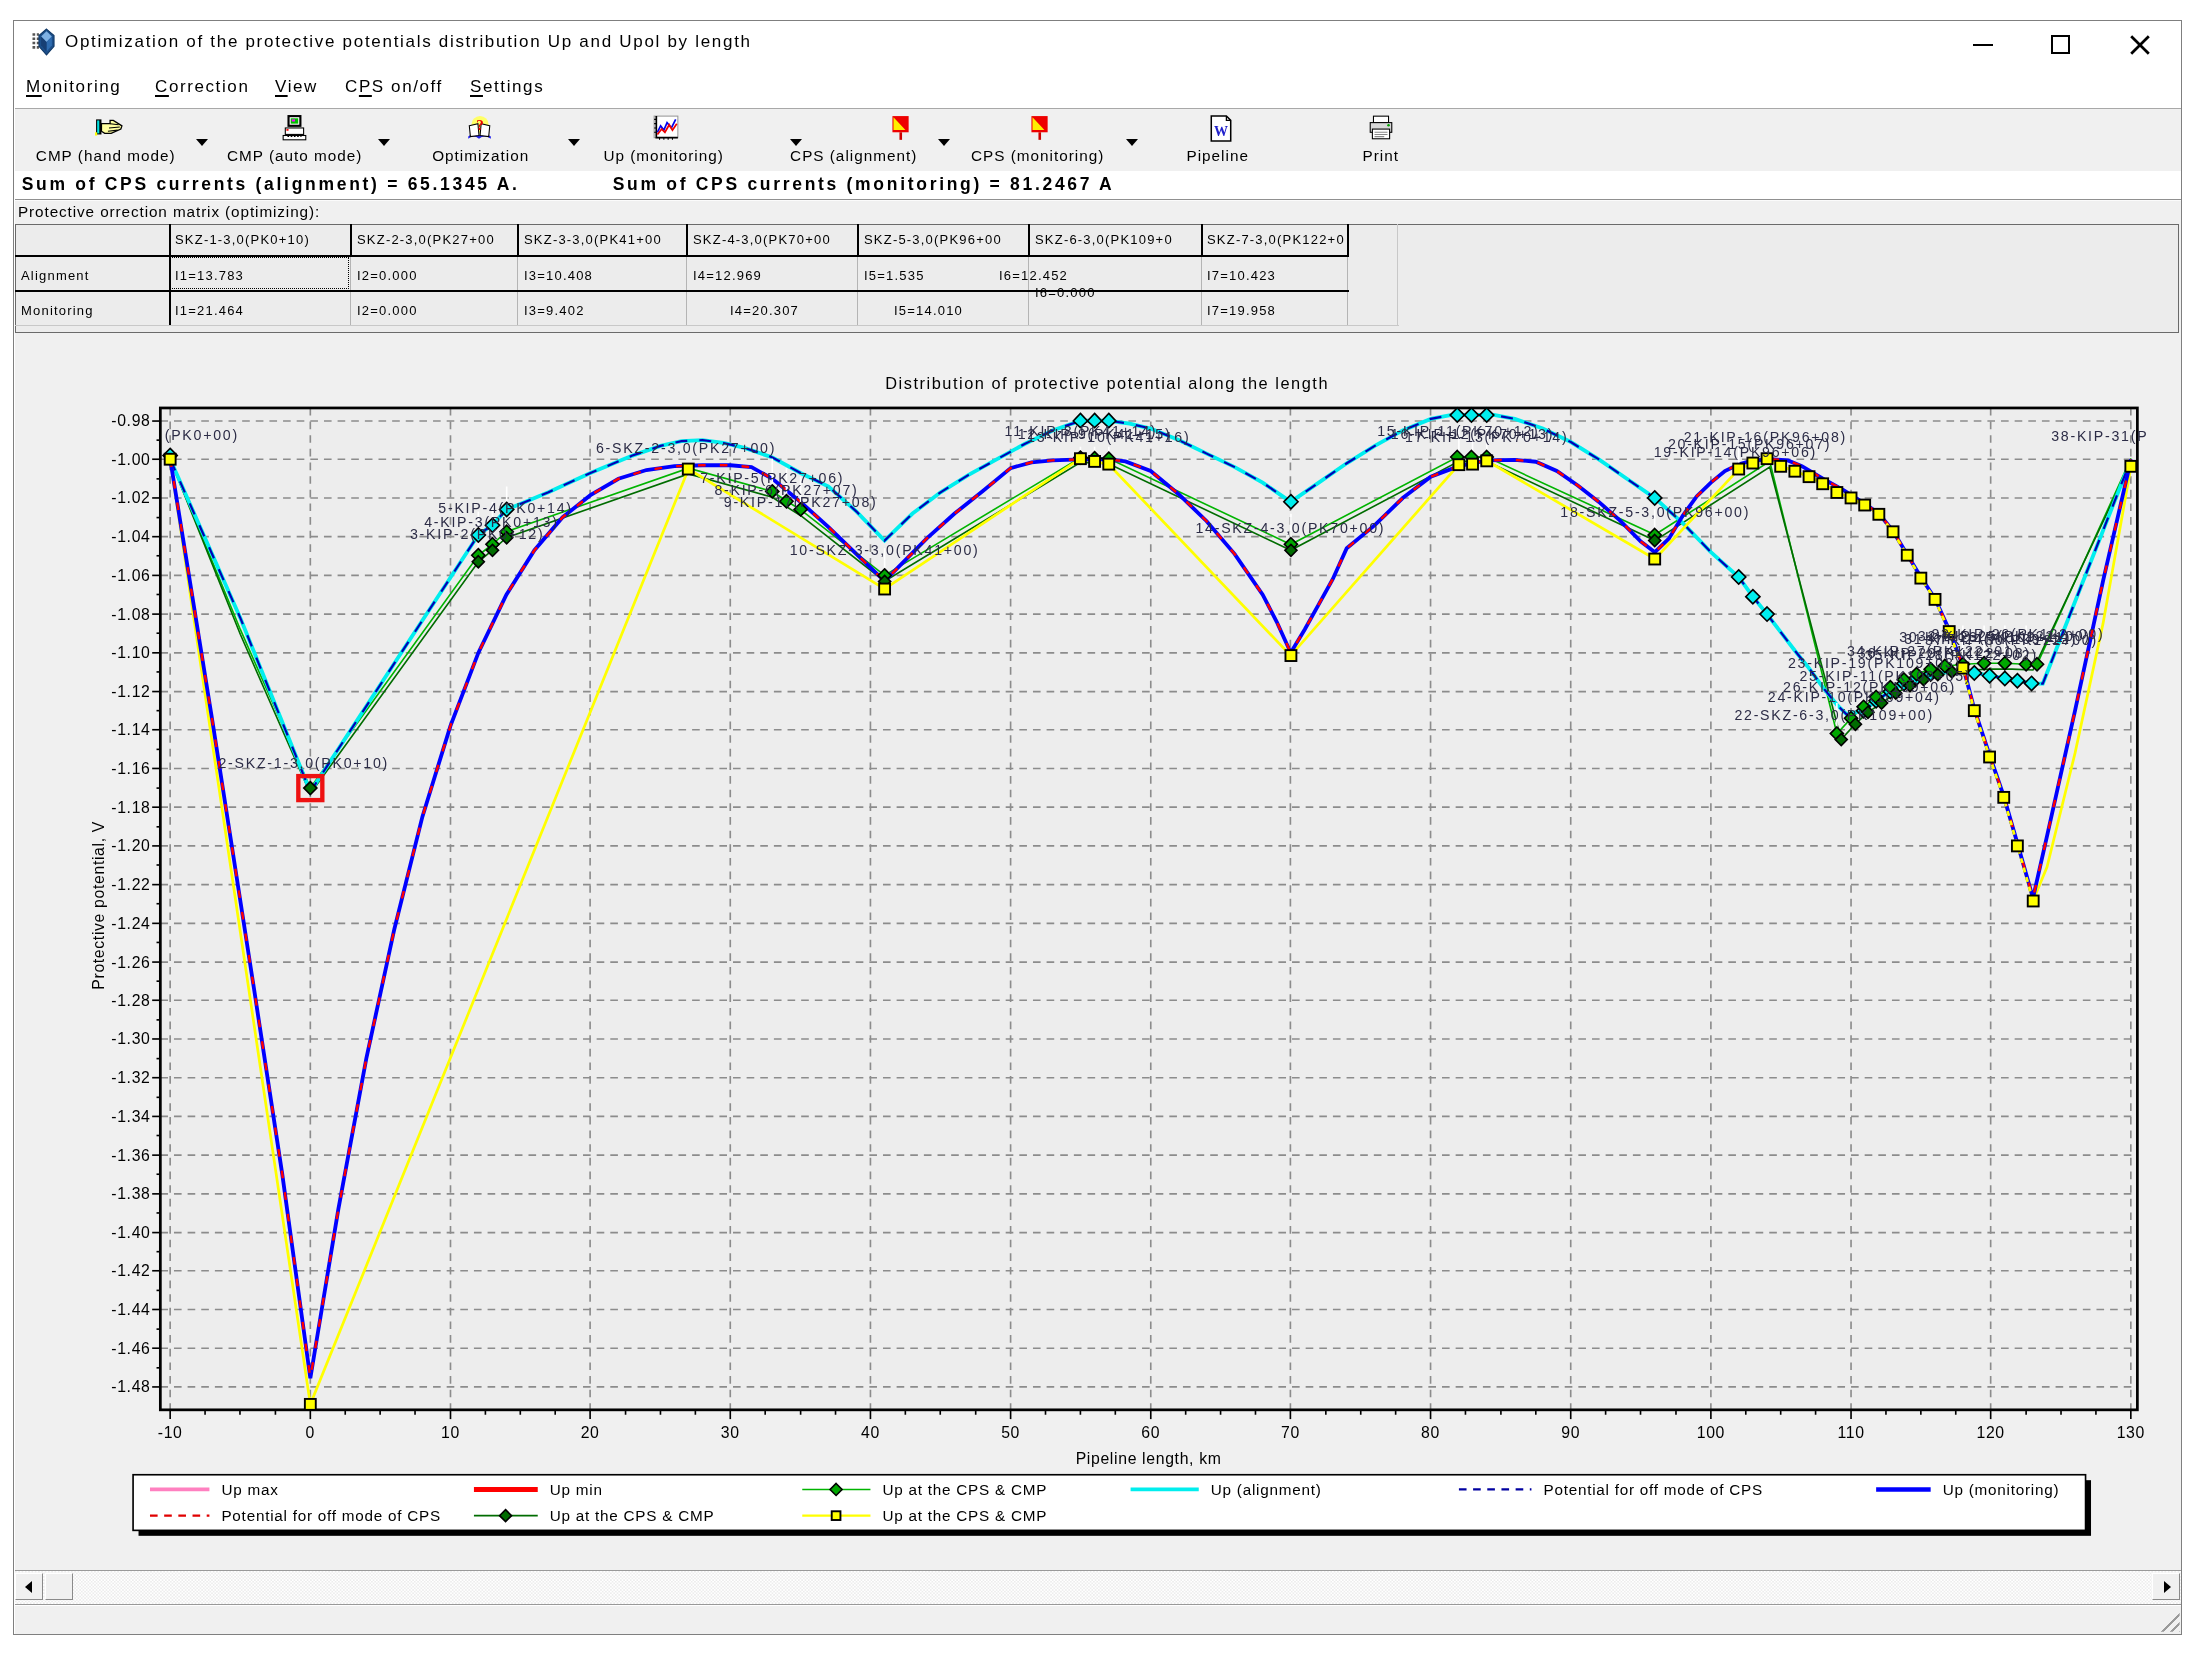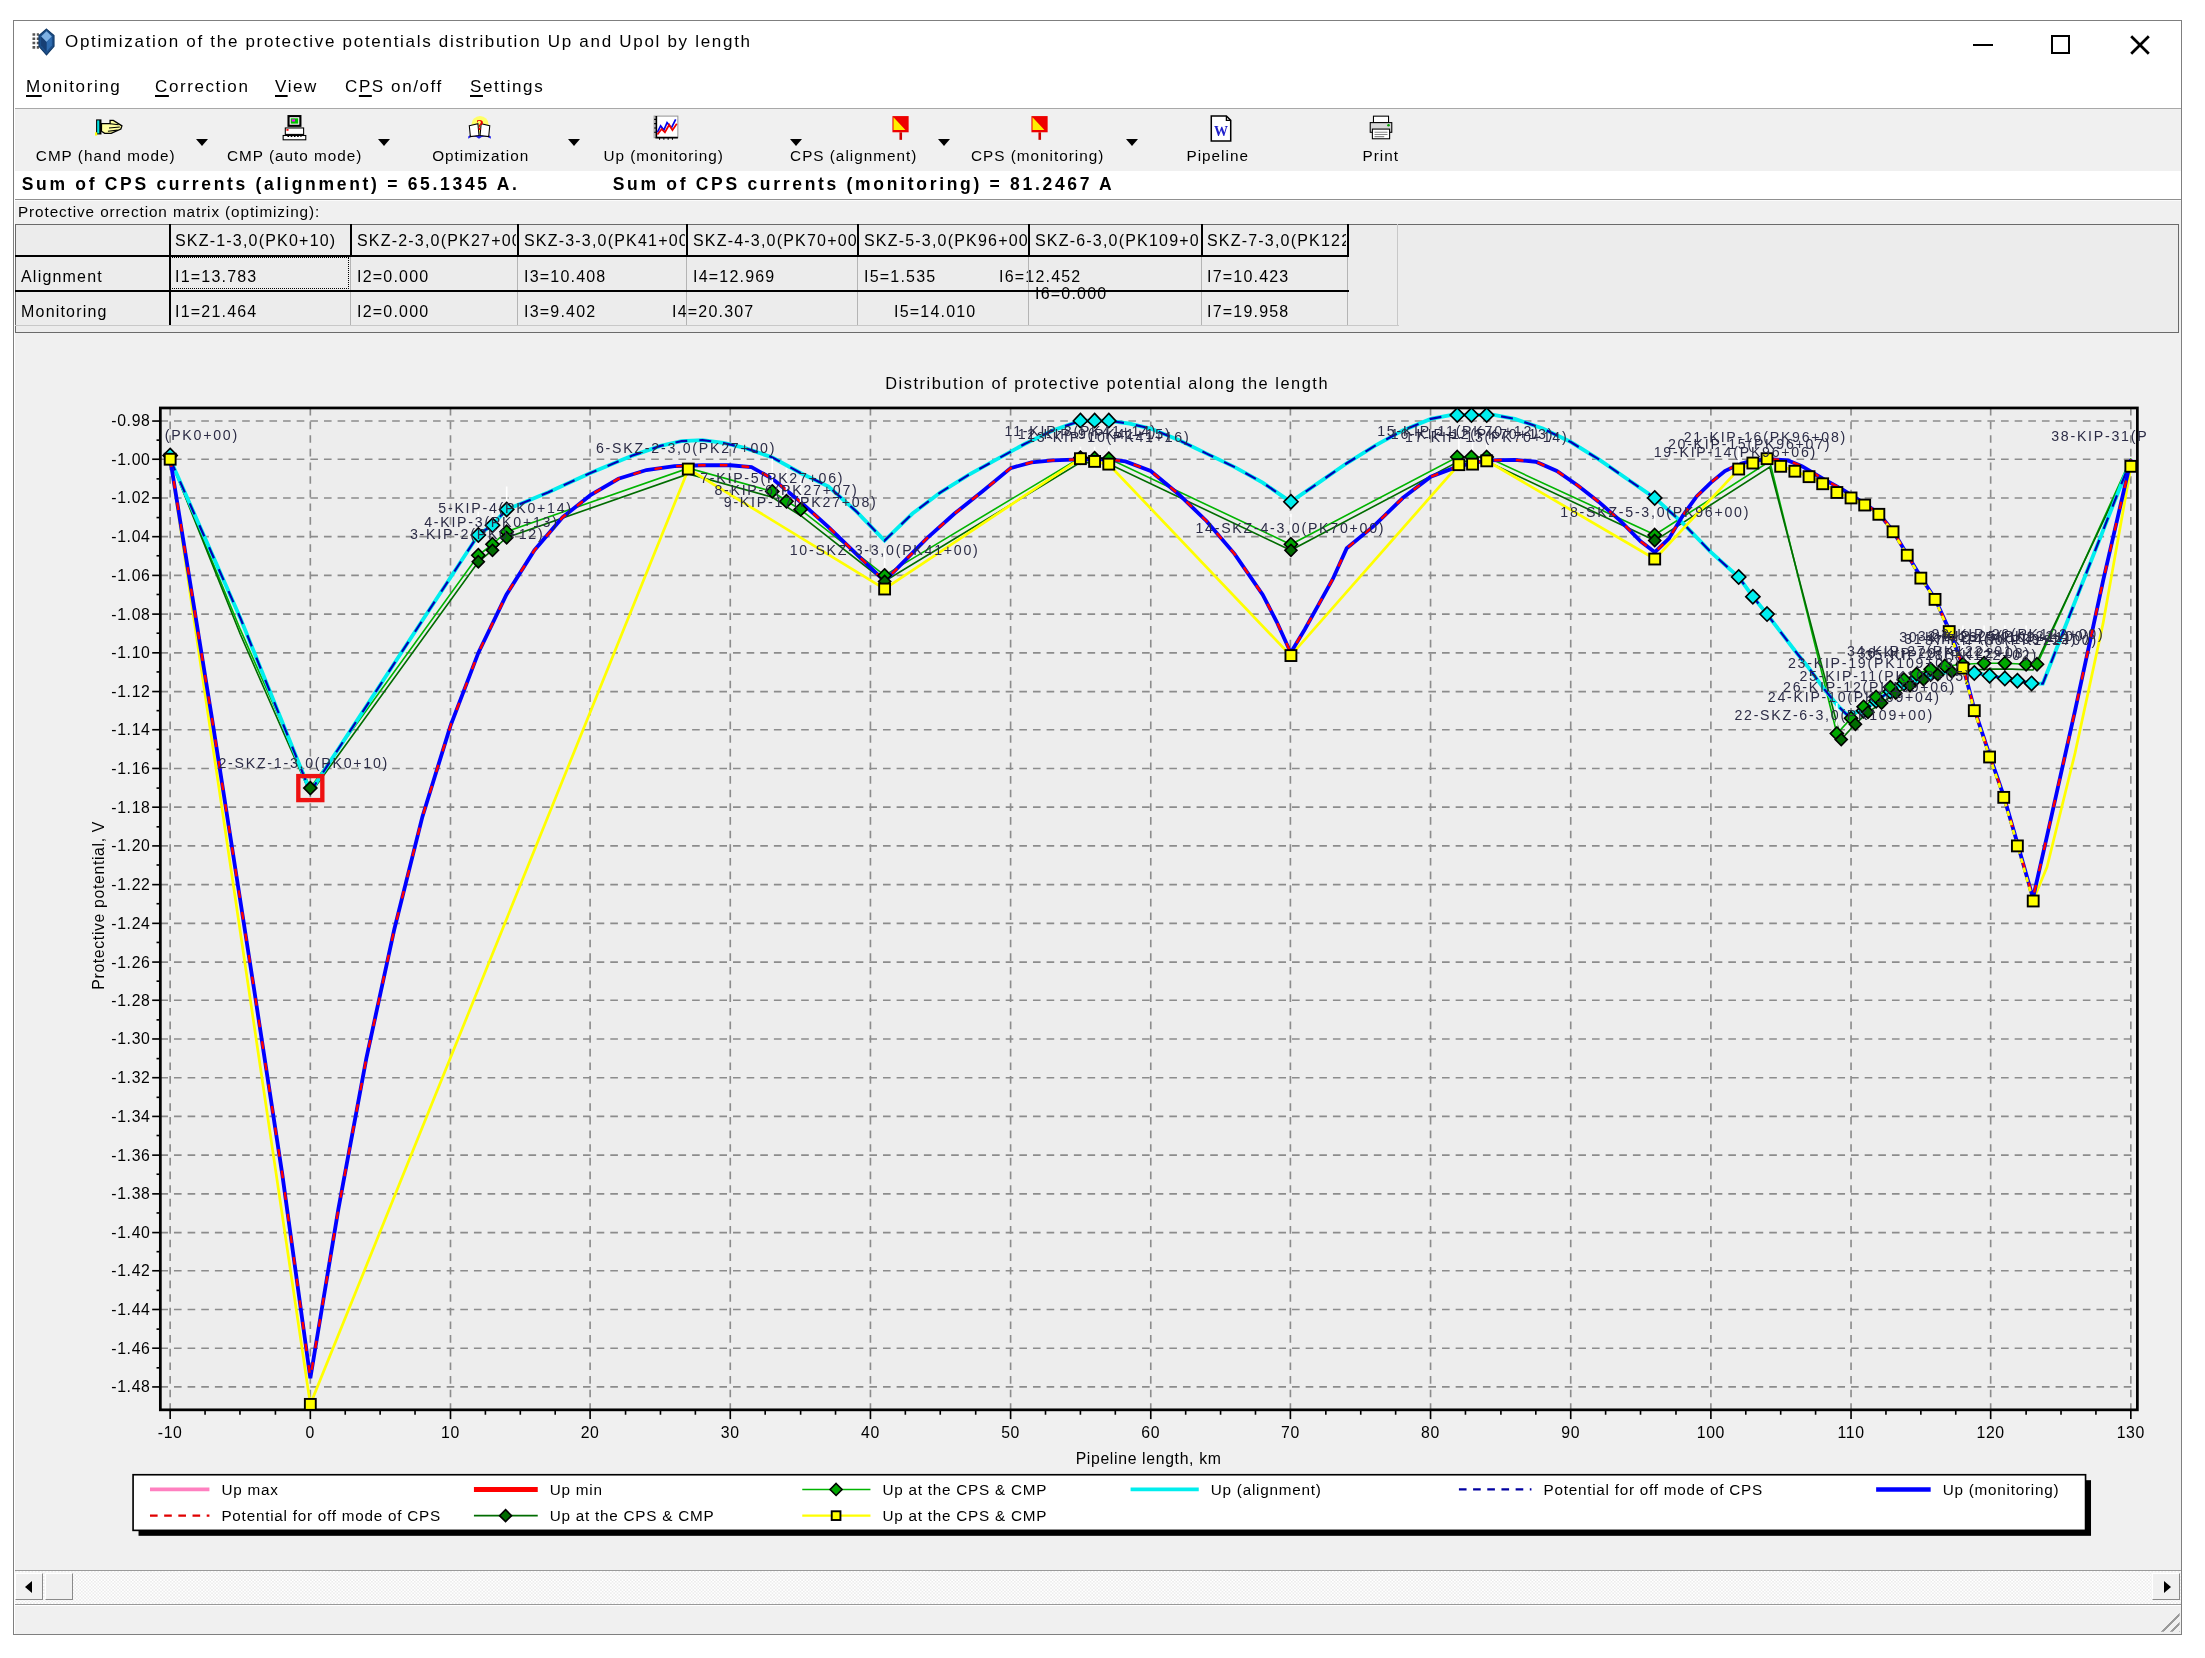--- a/index.html
+++ b/index.html
@@ -15,21 +15,21 @@
 .tarrow { position:absolute; top:29.5px; width:0; height:0; border-left:6px solid transparent;
   border-right:6px solid transparent; border-top:7px solid #000; }
 #sumrow { position:absolute; left:14.7px; top:171px; width:2166px; height:28px; background:#fff; }
 #sumrow div { position:absolute; top:3.3px; font-size:17.5px; font-weight:bold; letter-spacing:2.7px; color:#000; }
 #groove { position:absolute; left:14.7px; top:199px; width:2166px; height:1.6px; background:#909090;
   border-bottom:1.6px solid #fbfbfb; }
 #client { position:absolute; left:14.7px; top:201px; width:2166px; height:1369px; background:#f0f0f0; }
 #matlab { position:absolute; left:18px; top:203px; font-size:15.3px; letter-spacing:0.9px; color:#000; }
 #tablewrap { position:absolute; left:14.7px; top:224px; width:2164px; height:109px;
   border:1.1px solid #6a6a6a; background:#ececec; }
-.tc { position:absolute; font-size:16px; letter-spacing:1.2px; color:#000; white-space:nowrap; overflow:hidden; height:22px; }
+.tc { position:absolute; font-size:13px; letter-spacing:1.2px; color:#000; white-space:nowrap; overflow:hidden; height:22px; }
 #chartsvg { position:absolute; left:0; top:0; }
 .ax { font-size:29px; fill:#000; letter-spacing:1.2px; }
 .pl { font-size:26px; fill:#2c2c46; letter-spacing:3.2px; }
 .lg { font-size:28px; fill:#000; letter-spacing:1.4px; }
 .ti { font-size:30px; fill:#000; letter-spacing:2.8px; }
 #hscroll { position:absolute; left:14.7px; top:1570px; width:2166px; height:35px;
   border-top:1.6px solid #999; border-bottom:1.6px solid #999;
   background:conic-gradient(#fff 25%, #ededed 0 50%, #fff 0 75%, #ededed 0) 0 0/3.3px 3.3px; }
 .sbtn { position:absolute; top:1.6px; width:28px; height:27px; background:#f0f0f0;
   border-top:1.1px solid #fff; border-left:1.1px solid #fff; border-right:1.6px solid #8a8a8a; border-bottom:1.6px solid #8a8a8a; }
@@ -141,21 +141,21 @@
 <div class="tc" style="left:175px;top:268px;width:174px">I1=13.783</div>
 <div class="tc" style="left:175px;top:303px;width:174px">I1=21.464</div>
 <div class="tc" style="left:357px;top:232px;width:159px">SKZ-2-3,0(PK27+00</div>
 <div class="tc" style="left:357px;top:268px;width:159px">I2=0.000</div>
 <div class="tc" style="left:357px;top:303px;width:159px">I2=0.000</div>
 <div class="tc" style="left:524px;top:232px;width:161px">SKZ-3-3,0(PK41+00</div>
 <div class="tc" style="left:524px;top:268px;width:161px">I3=10.408</div>
 <div class="tc" style="left:524px;top:303px;width:161px">I3=9.402</div>
 <div class="tc" style="left:693px;top:232px;width:164px">SKZ-4-3,0(PK70+00</div>
 <div class="tc" style="left:693px;top:268px;width:164px">I4=12.969</div>
-<div class="tc" style="left:672px;top:303px;width:164px">I4=20.307</div>
+<div class="tc" style="left:730px;top:303px;width:164px">I4=20.307</div>
 <div class="tc" style="left:864px;top:232px;width:163px">SKZ-5-3,0(PK96+00</div>
 <div class="tc" style="left:864px;top:268px;width:163px">I5=1.535</div>
 <div class="tc" style="left:894px;top:303px;width:163px">I5=14.010</div>
 <div class="tc" style="left:1035px;top:232px;width:165px">SKZ-6-3,0(PK109+0</div>
 <div class="tc" style="left:999px;top:268px;width:165px">I6=12.452</div>
 <div class="tc" style="left:1035px;top:285px;width:165px">I6=0.000</div>
 <div class="tc" style="left:1207px;top:232px;width:139px">SKZ-7-3,0(PK122+0</div>
 <div class="tc" style="left:1207px;top:268px;width:139px">I7=10.423</div>
 <div class="tc" style="left:1207px;top:303px;width:139px">I7=19.958</div>
 <div style="position:absolute;left:169px;top:224px;width:1.6px;height:101px;background:#000"></div>

